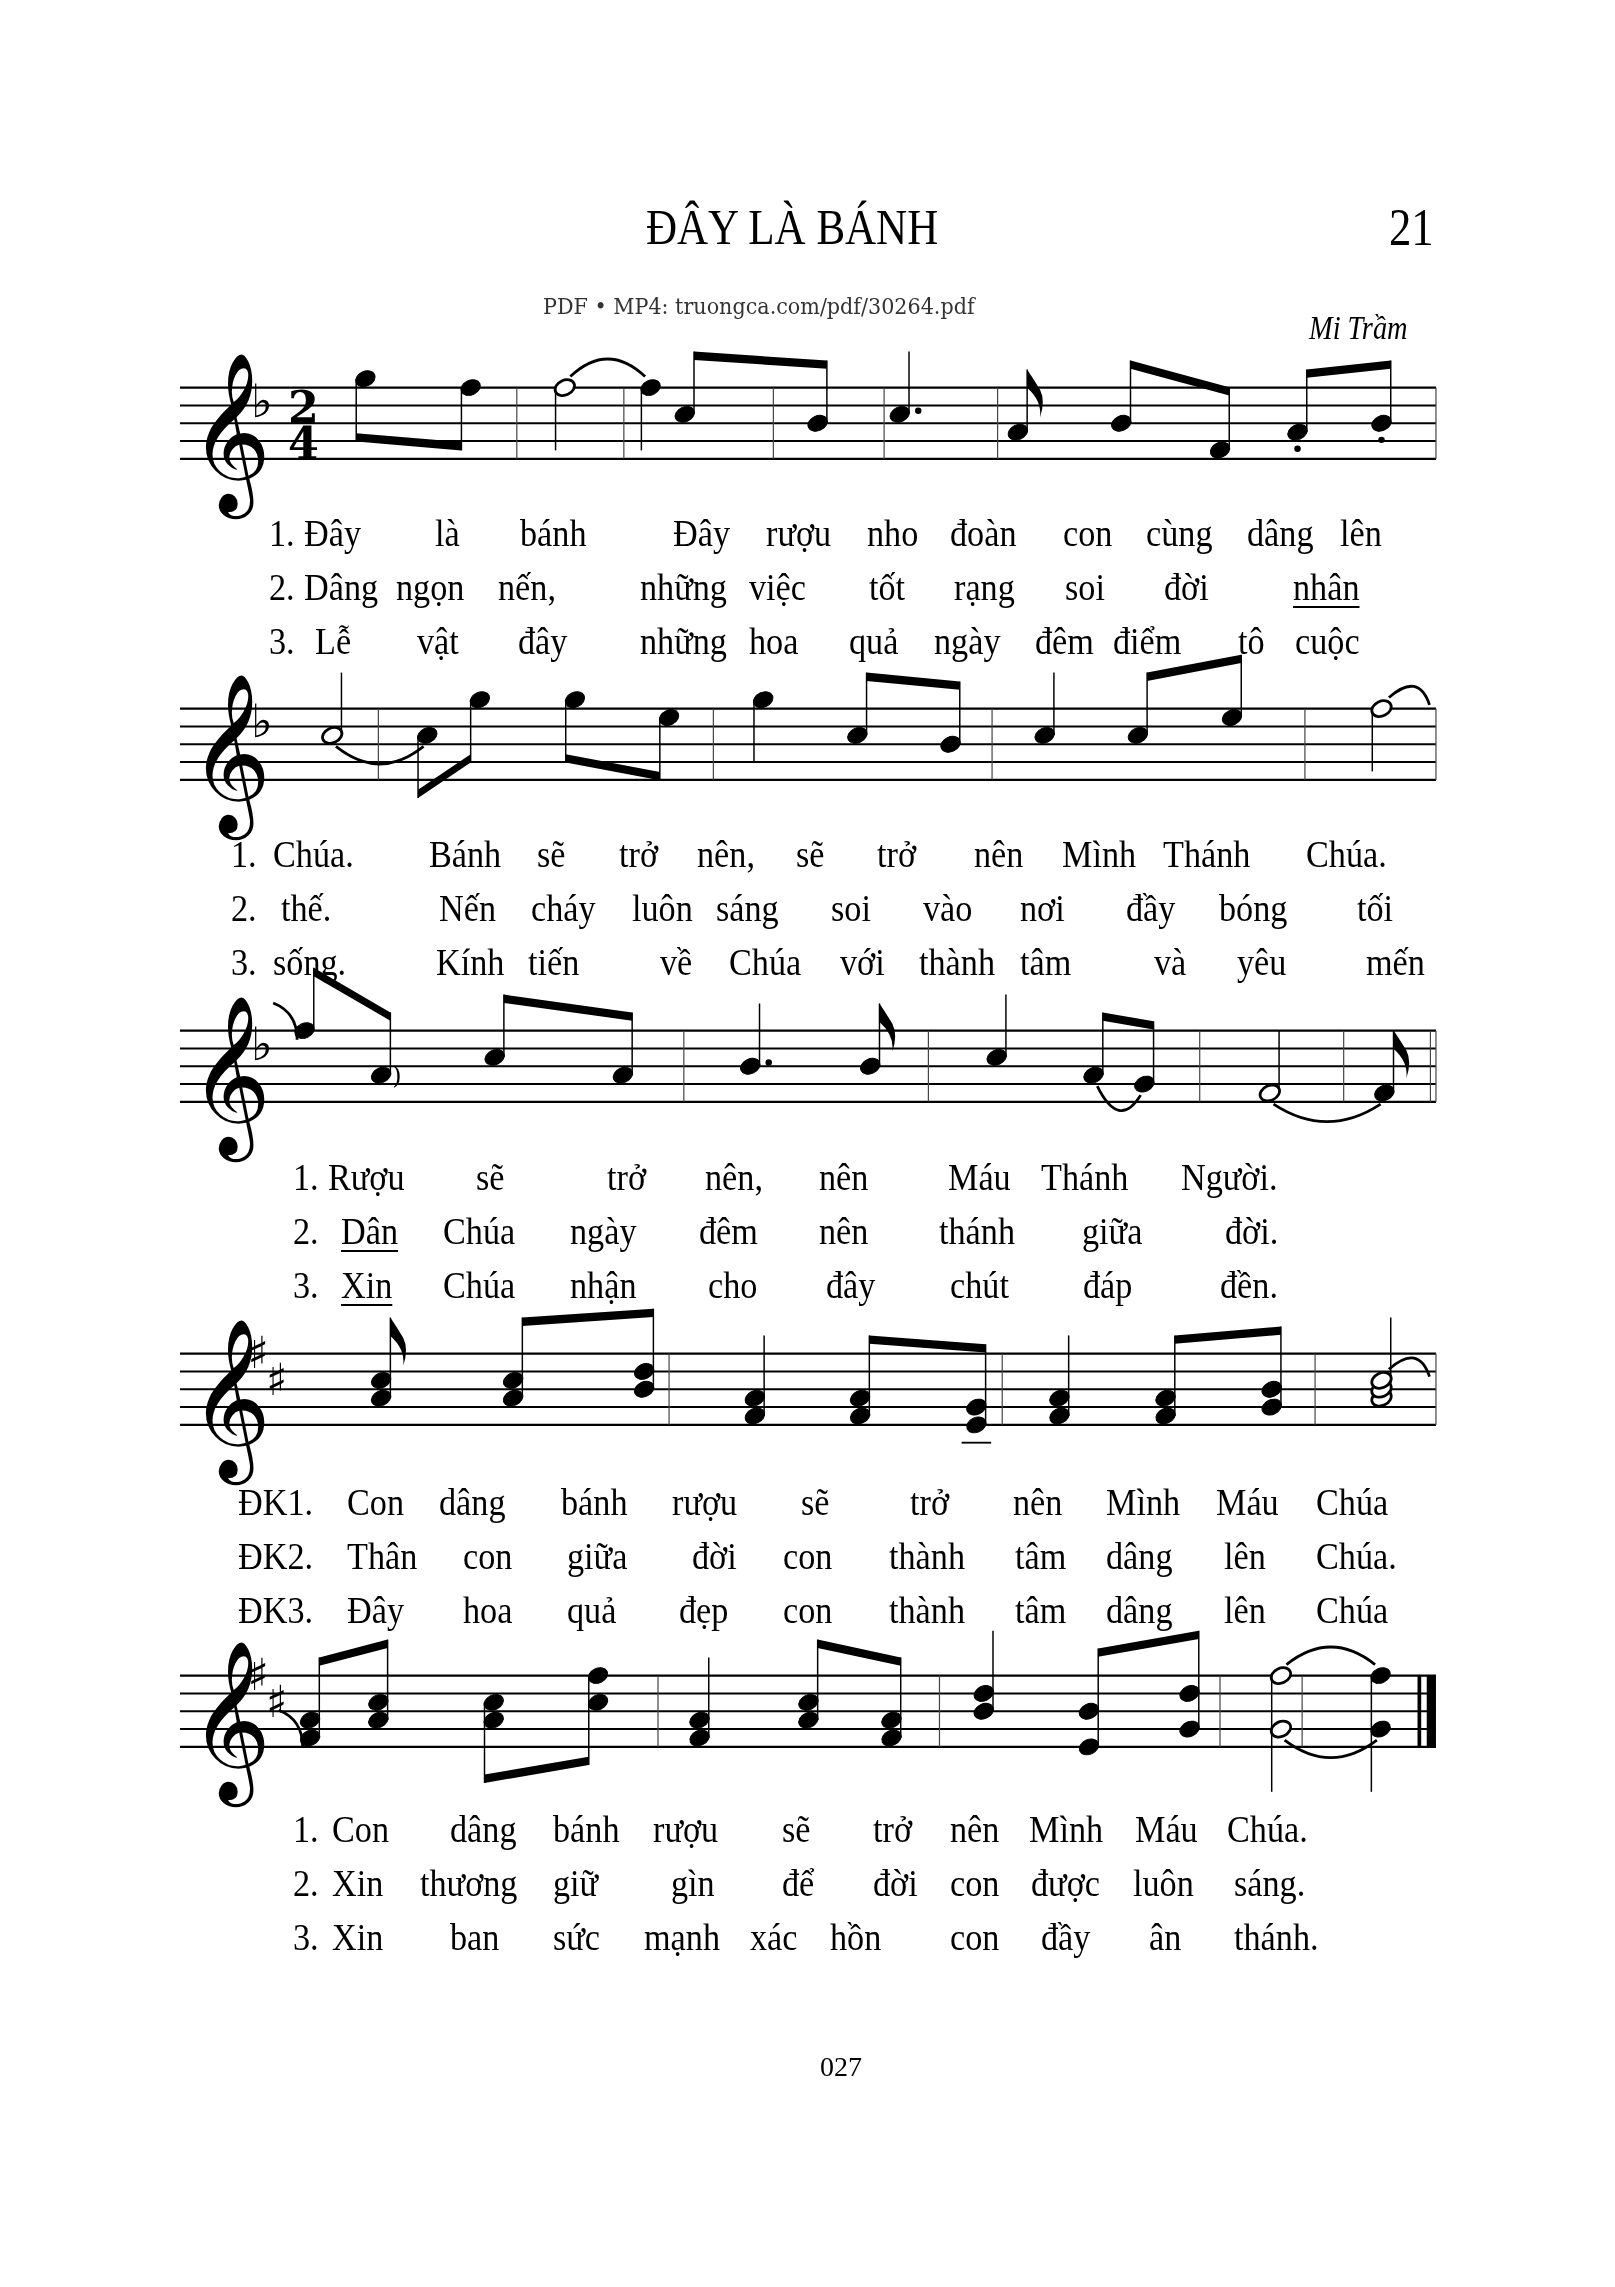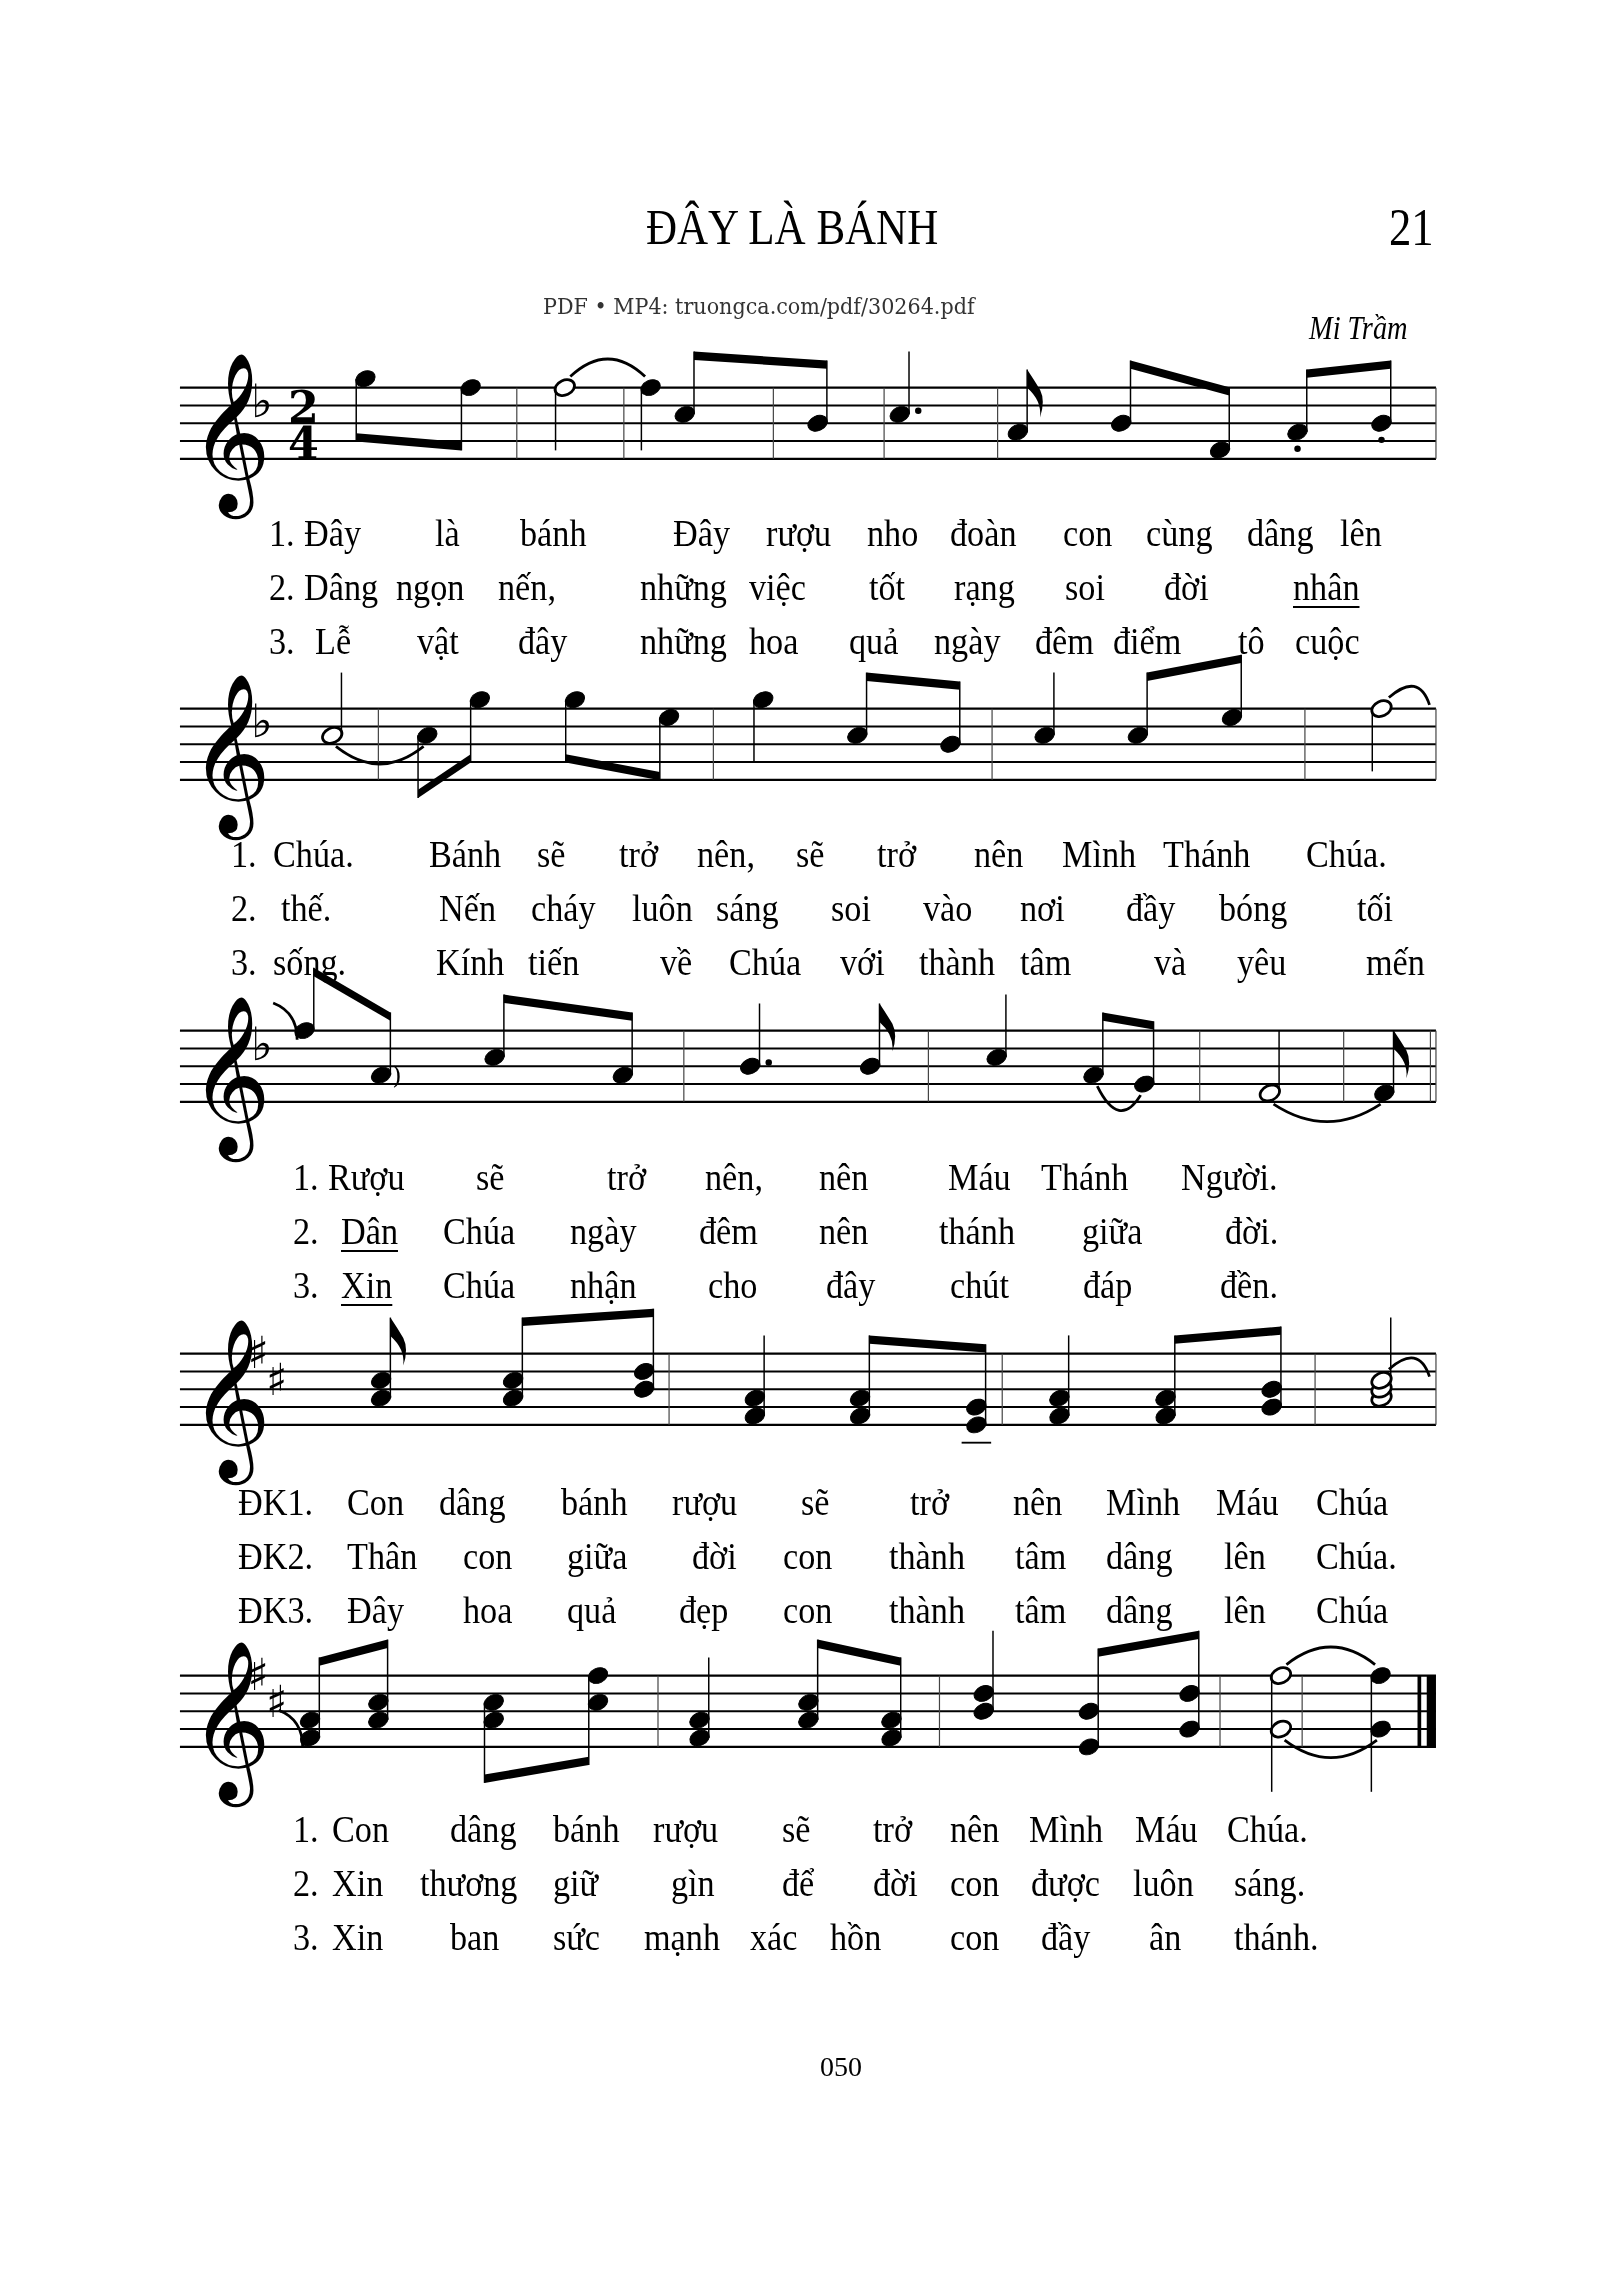--- a/index.html
+++ b/index.html
@@ -593,14 +593,14 @@
         <span class="syl" style="left: 457px;">xác</span>
         <span class="syl" style="left: 537px;">hồn</span>
         <span class="syl" style="left: 657px;">con</span>
         <span class="syl" style="left: 748px;">đầy</span>
         <span class="syl" style="left: 856px;">ân</span>
         <span class="syl" style="left: 941px;">thánh.</span>
       </div>
     </div>
   </div>
 
-<div class="page-no">050</div>
+<div class="page-no">027</div>
 
 
 </body></html>

